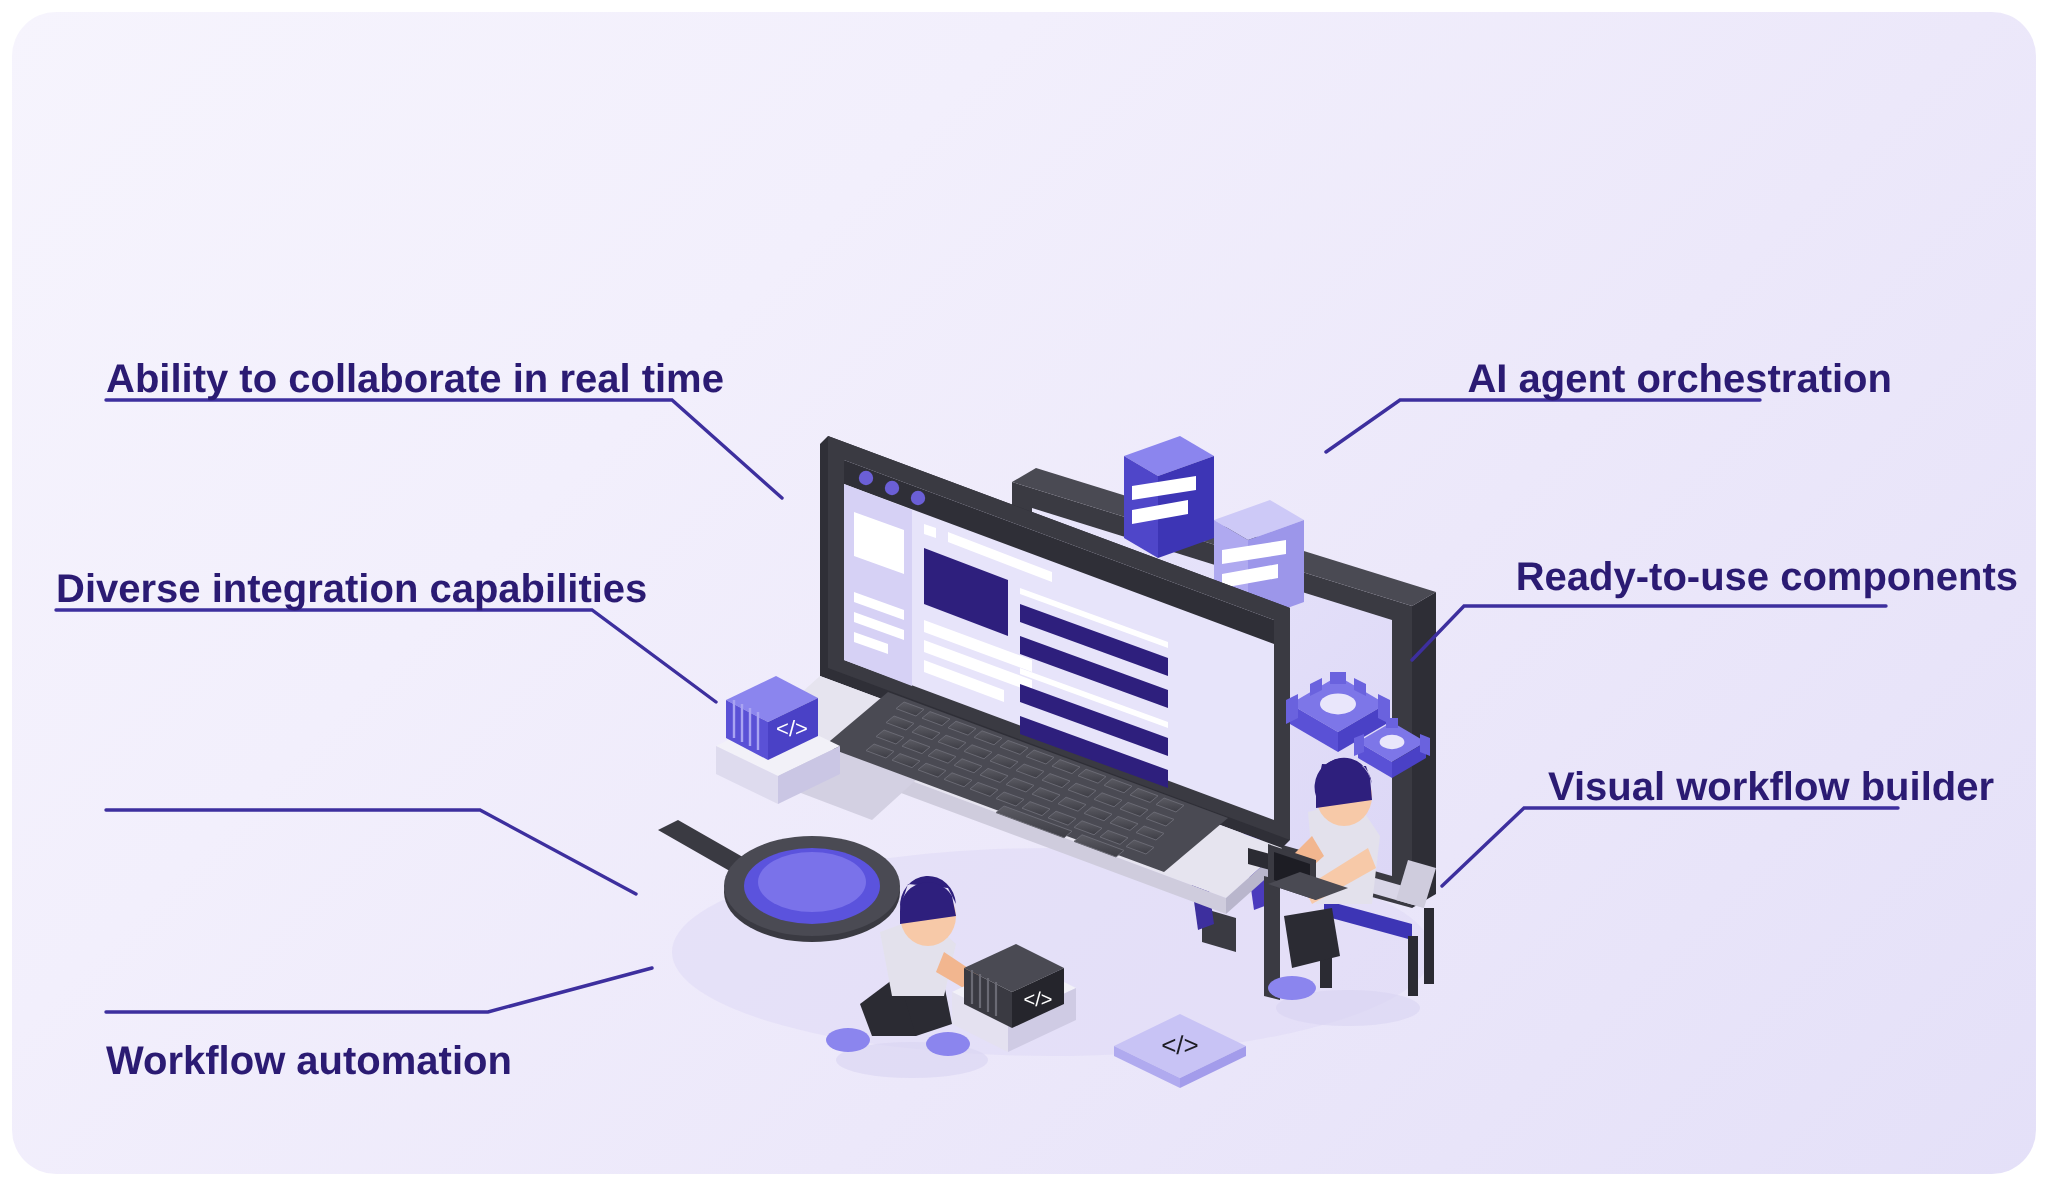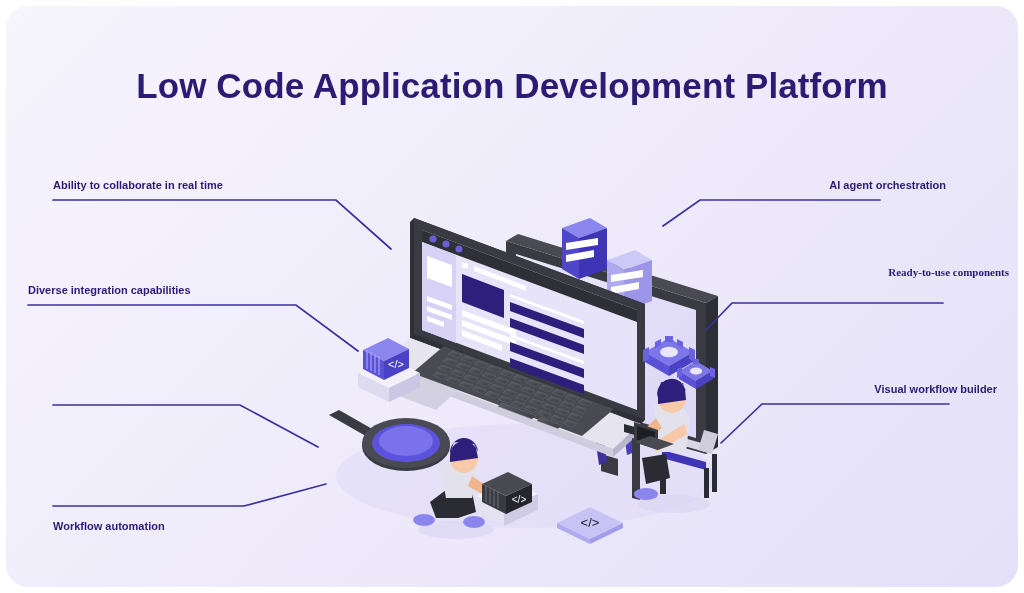--- a/index.html
+++ b/index.html
@@ -10,36 +10,35 @@
 
   #card{position:relative;width:1012px;height:581px;border-radius:22px;overflow:hidden;
         background:linear-gradient(135deg,#f6f4fd 0%,#f2effc 32%,#ece8fa 62%,#e4e0f8 100%);}
 
   
   #title{position:absolute;left:0;top:60px;width:100%;text-align:center;
          font-size:35px;font-weight:bold;letter-spacing:.1px;color:#2b1b73;
          font-family:"Liberation Sans","DejaVu Sans",sans-serif;}
 
   
-  .label{position:absolute;font-size:11px;font-weight:bold;color:#2b1b73;white-space:nowrap;}
+  .label{position:absolute;font-size:20px;font-weight:bold;color:#2b1b73;white-space:nowrap;}
   .label.right{text-align:right;}
 
   
   #leaders{position:absolute;left:0;top:0;width:1012px;height:581px;pointer-events:none;}
 
   
   #illu{position:absolute;left:0;top:0;width:1012px;height:581px;}
 </style>
 </head>
 <body>
 
 <div id="canvas">
  <div id="card">
 
-  <div id="title">Low Code Application Development Platform</div>
 
   <svg id="illu" viewBox="0 0 1012 581">
     <defs>
       <linearGradient id="screenSheen" x1="0" y1="0" x2="1" y2="1">
         <stop offset="0%" stop-color="#e9e6fb"></stop>
             <stop offset="100%" stop-color="#dcd7f6"></stop>
       </linearGradient>
       <linearGradient id="keyGrad" x1="0" y1="0" x2="0" y2="1">
         <stop offset="0%" stop-color="#5b5b63"></stop>
             <stop offset="100%" stop-color="#3d3d45"></stop>
@@ -339,18 +338,18 @@
 
   <div class="label" style="left:47px;top:173px;">Ability to collaborate in real time</div>
 
   <div class="label" style="left:22px;top:278px;">Diverse integration capabilities</div>
 
 
   <div class="label" style="left:47px;top:479px;margin-top:35px;">Workflow automation</div>
 
   <div class="label right" style="right:72px;top:173px;">AI agent orchestration</div>
 
-  <div class="label right" style="right:9px;top:260px;font-family:Liberation Serif, serif;">Ready-to-use components</div>
+  <div class="label right" style="right:9px;top:272px;">Ready-to-use components</div>
 
   <div class="label right" style="right:21px;top:377px;">Visual workflow builder</div>
 
  </div>
 </div>
 
 </body></html>

